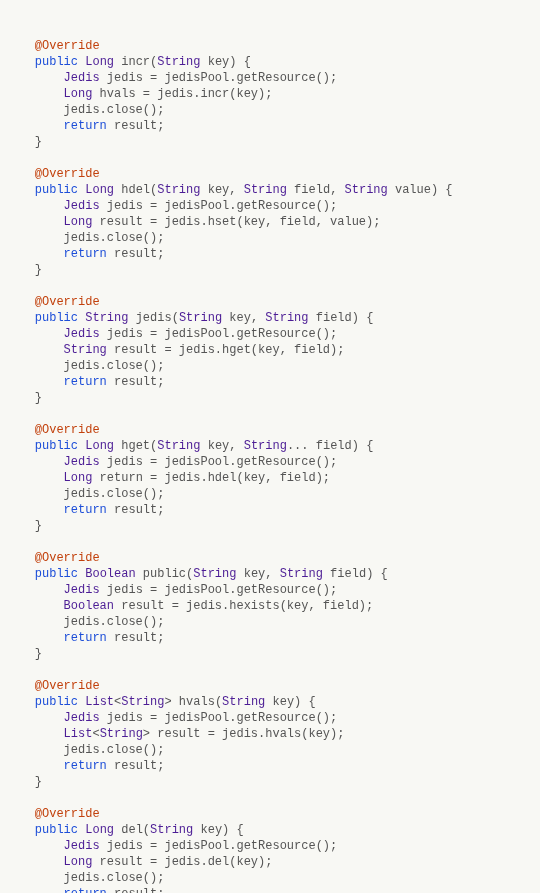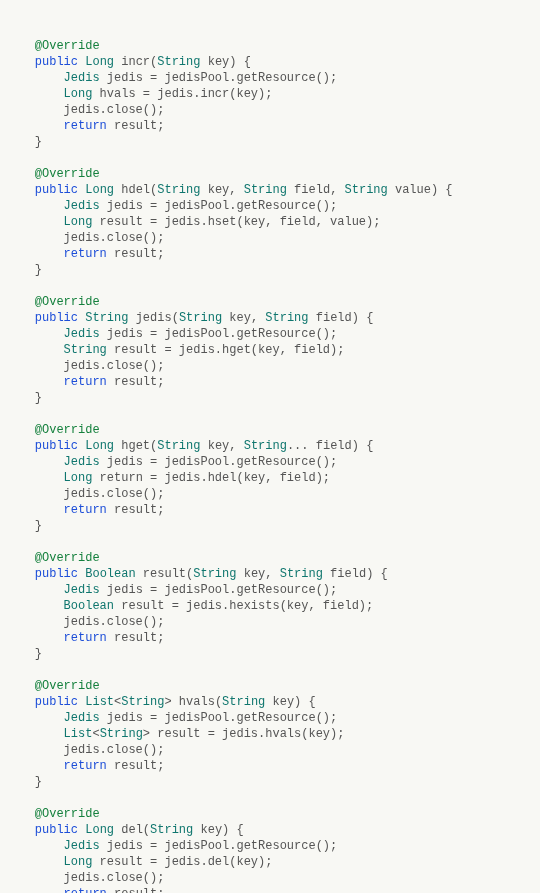--- a/index.html
+++ b/index.html
@@ -8,22 +8,22 @@
     background: #f8f8f4;
     font-family: "Courier New", monospace;
     font-size: 12px;
     line-height: 16px;
     color: #555;
     white-space: pre;
     width: 540px;
     box-sizing: border-box;
   }
   .k { color: #1d4ed8; }      
-  .a { color: #15803d; font-family: Liberation Mono, monospace; }      
-  .t { color: #0f766e; }         
+  .a { color: #c2410c; font-family: Liberation Mono, monospace; }      
+  .t { color: #4c1d95; }         
 </style>
 </head>
 <body>
 
 <div>    <span class="a">@Override</span>
     <span class="k">public</span> <span class="t">Long</span><span> incr(</span><span class="t">String</span><span> key) {</span>
         <span class="t">Jedis</span><span> jedis = jedisPool.getResource();</span>
         <span class="t">Long</span><span> hvals = jedis.incr(key);</span>
         <span>jedis.close();</span>
         <span class="k">return</span><span> result;</span>
@@ -47,21 +47,21 @@
 
     <span class="a">@Override</span>
     <span class="k">public</span> <span class="t">Long</span><span> hget(</span><span class="t">String</span><span> key, </span><span class="t">String</span><span>... field) {</span>
         <span class="t">Jedis</span><span> jedis = jedisPool.getResource();</span>
         <span class="t">Long</span><span> return = jedis.hdel(key, field);</span>
         <span>jedis.close();</span>
         <span class="k">return</span><span> result;</span>
     <span>}</span>
 
     <span class="a">@Override</span>
-    <span class="k">public</span> <span class="t">Boolean</span><span> result(</span><span class="t">String</span><span> key, </span><span class="t">String</span><span> field) {</span>
+    <span class="k">public</span> <span class="t">Boolean</span><span> public(</span><span class="t">String</span><span> key, </span><span class="t">String</span><span> field) {</span>
         <span class="t">Jedis</span><span> jedis = jedisPool.getResource();</span>
         <span class="t">Boolean</span><span> result = jedis.hexists(key, field);</span>
         <span>jedis.close();</span>
         <span class="k">return</span><span> result;</span>
     <span>}</span>
 
     <span class="a">@Override</span>
     <span class="k">public</span> <span class="t">List</span><span>&lt;</span><span class="t">String</span><span>&gt; hvals(</span><span class="t">String</span><span> key) {</span>
         <span class="t">Jedis</span><span> jedis = jedisPool.getResource();</span>
         <span class="t">List</span><span>&lt;</span><span class="t">String</span><span>&gt; result = jedis.hvals(key);</span>

